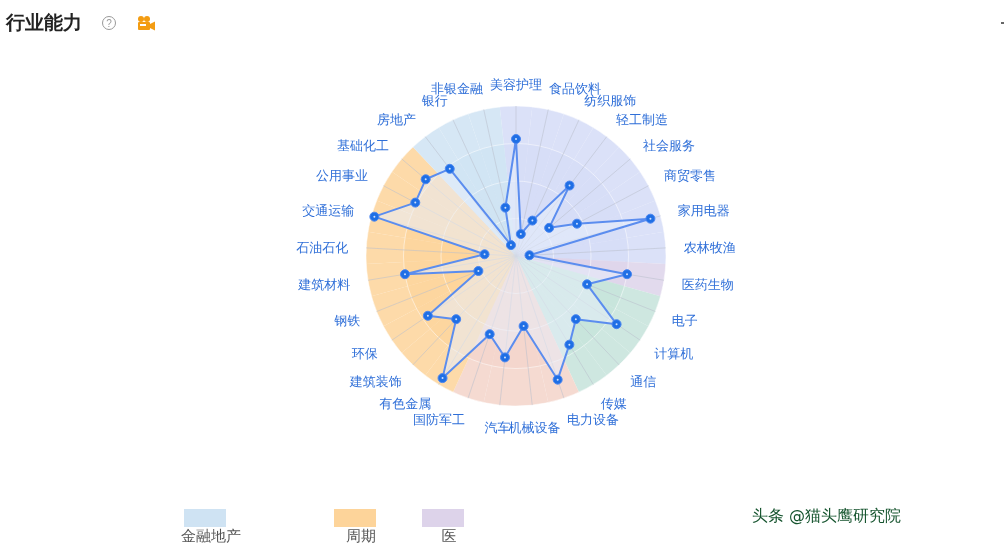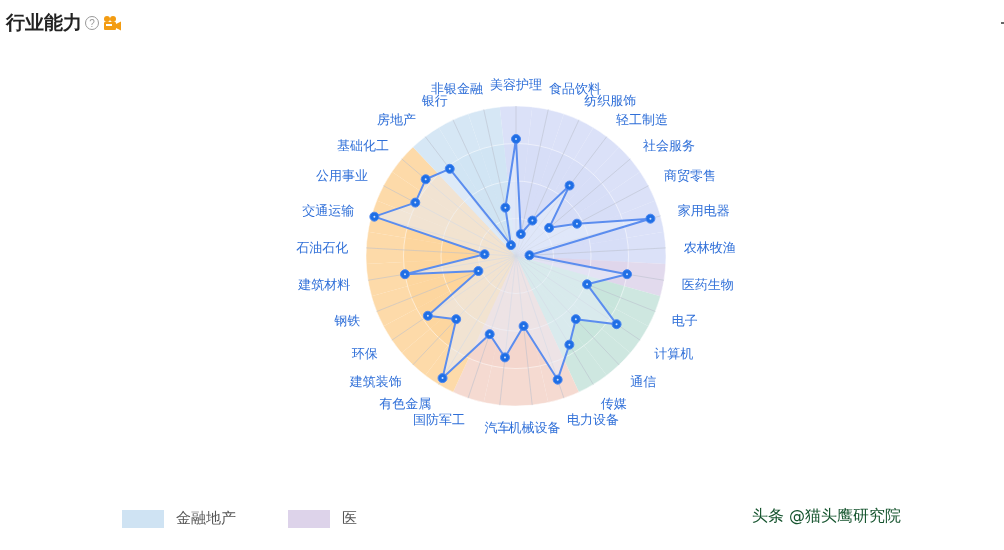--- a/index.html
+++ b/index.html
@@ -1,27 +1,27 @@
 <!DOCTYPE html>
 <html><head>
 <meta charset="utf-8">
 <style>
   html, body { margin:0; padding:0; background:#ffffff; }
   body { width:1004px; height:550px; position:relative; overflow:hidden;
          font-family:"DejaVu Sans","Liberation Sans",sans-serif; }
-  .title-bar { position:absolute; left:6px; top:10px; display:flex; align-items:center; gap:3px; }
+  .title-bar { position:absolute; left:6px; top:10px; display:flex; align-items:center; gap:20px; }
   .title { font-size:19px; font-weight:bold; color:#222; }
   .help-icon { width:14px; height:14px; border:1.3px solid #999; border-radius:50%;
                font-size:10px; color:#999; display:flex; align-items:center; justify-content:center;
                box-sizing:border-box; font-family:"Liberation Sans",sans-serif; }
   .video-icon { width:20px; height:16px; }
   .corner-mark { position:absolute; right:0; top:22px; width:3px; height:2px; background:#666; }
   svg#radar { position:absolute; left:0; top:0; }
   .legend { position:absolute; left:122px; top:509px; display:flex; align-items:center; }
-  .legend-item { display:flex; align-items:center; margin-right:0; }
+  .legend-item { display:flex; align-items:center; margin-right:0;flex-direction:column; }
   .legend-swatch { width:42px; height:18px; }
   .legend-label { font-size:15px; color:#555; margin-left:12px; }
   .watermark { position:absolute; left:752px; top:506px; font-size:16px; color:#14532d;
                text-shadow:0 0 2px #fff, 0 0 3px #fff; white-space:nowrap; }
 </style>
 </head>
 <body>
 
 <div class="title-bar">
   <span class="title">行业能力</span>
@@ -274,19 +274,23 @@
     <text x="415.91003498667243" y="124.07199269862923" text-anchor="end" font-size="13" fill="#2f6fd8" font-family="&quot;DejaVu Sans&quot;,&quot;Liberation Sans&quot;,sans-serif">房地产</text>
     <text x="447.7790745316344" y="104.89702781659543" text-anchor="end" font-size="13" fill="#2f6fd8" font-family="&quot;DejaVu Sans&quot;,&quot;Liberation Sans&quot;,sans-serif">银行</text>
     <text x="483.0250842837038" y="93.0212644178651" text-anchor="end" font-size="13" fill="#2f6fd8" font-family="&quot;DejaVu Sans&quot;,&quot;Liberation Sans&quot;,sans-serif">非银金融</text>
   </svg>
 
 <div class="legend">
   <div class="legend-item" style="width:166px">
     <div class="legend-swatch" style="background:#cfe3f3"></div>
     <span class="legend-label">金融地产</span>
   </div>
+  <div class="legend-item" style="width:134px">
+    <div class="legend-swatch" style="background:#fdd49a"></div>
+    <span class="legend-label">周期</span>
+  </div>
   <div class="legend-item">
     <div class="legend-swatch" style="background:#ddd3ea"></div>
     <span class="legend-label">医</span>
   </div>
 </div>
 
 <div class="watermark">头条 @猫头鹰研究院</div>
 
 </body></html>

